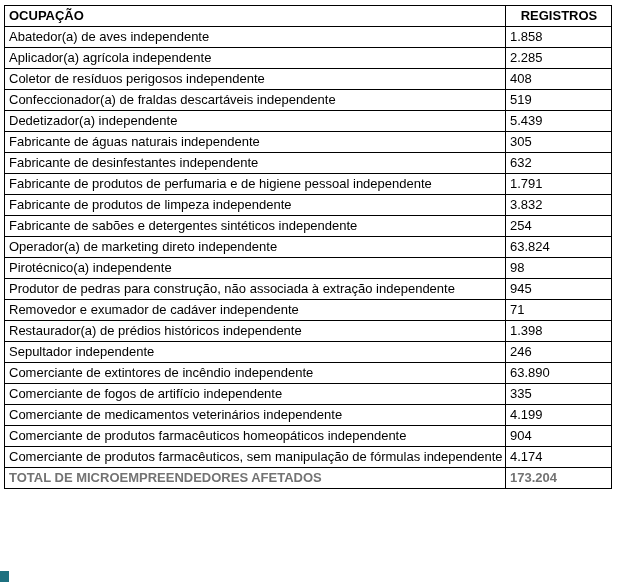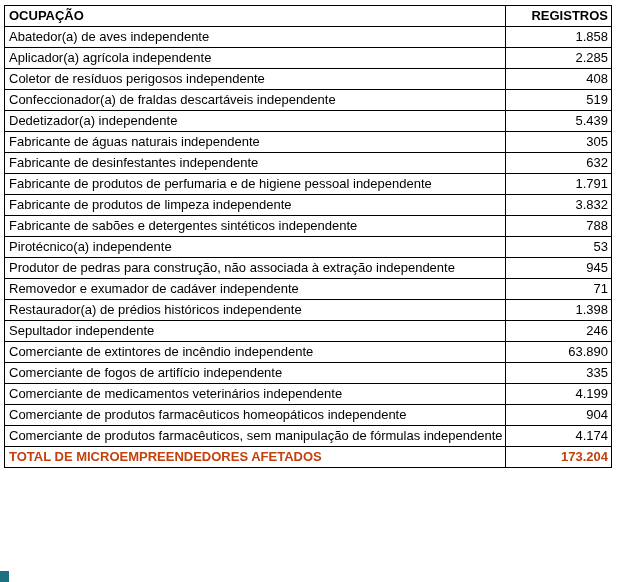--- a/index.html
+++ b/index.html
@@ -36,28 +36,27 @@
     white-space: nowrap;
     overflow: hidden;
     font-weight: normal;
   }
   table.data-table th.occ,
   table.data-table td.occ {
     text-align: left;
   }
   table.data-table th.num,
   table.data-table td.num {
-    text-align: right;
     padding-right: 3px;
   }
   table.data-table thead th {
     font-weight: bold;
   }
   table.data-table tr.total-row td {
-    color: #c2410c;
+    color: #737373;
     font-weight: bold;
   }
   .selection-handle {
     position: absolute;
     left: 0;
     top: 571px;
     width: 9px;
     height: 11px;
     background: #1e7180;
   }
@@ -111,25 +110,29 @@
         <tr>
           <td class="occ">Fabricante de produtos de perfumaria e de higiene pessoal independente</td>
           <td class="num">1.791</td>
         </tr>
         <tr>
           <td class="occ">Fabricante de produtos de limpeza independente</td>
           <td class="num">3.832</td>
         </tr>
         <tr>
           <td class="occ">Fabricante de sabões e detergentes sintéticos independente</td>
-          <td class="num">788</td>
+          <td class="num">254</td>
+        </tr>
+        <tr>
+          <td class="occ">Operador(a) de marketing direto independente</td>
+          <td class="num">63.824</td>
         </tr>
         <tr>
           <td class="occ">Pirotécnico(a) independente</td>
-          <td class="num">53</td>
+          <td class="num">98</td>
         </tr>
         <tr>
           <td class="occ">Produtor de pedras para construção, não associada à extração independente</td>
           <td class="num">945</td>
         </tr>
         <tr>
           <td class="occ">Removedor e exumador de cadáver independente</td>
           <td class="num">71</td>
         </tr>
         <tr>

